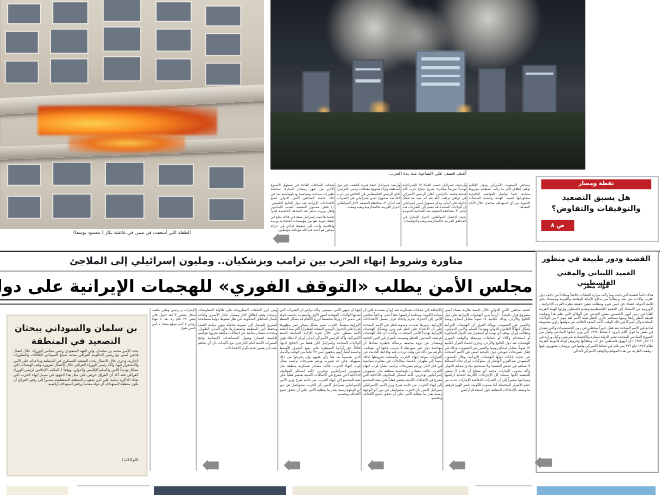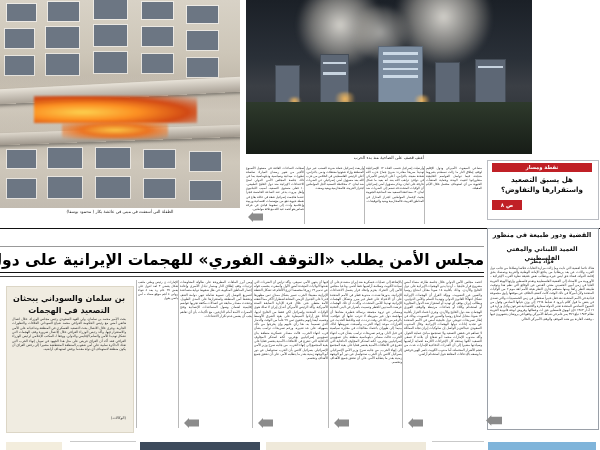--- a/index.html
+++ b/index.html
@@ -219,28 +219,29 @@
   <div class="tcol micro" id="col-top-d">مساعي المبعوث الأميركي ودول الإقليم لوقف إطلاق النار ما زالت تصطدم بشروط متباينة، فيما تواصل العواصم الخليجية مشاوراتها لتثبيت الهدنة وحماية المنشآت الحيوية من أي استهداف محتمل خلال الأيام المقبلة.</div>
   <div class="colsep" style="left:304px;top:166px;height:58px"></div>
   <div class="colsep" style="left:364px;top:166px;height:58px"></div>
   <div class="colsep" style="left:424px;top:166px;height:58px"></div>
 
   <svg class="jump-arrow" style="left:248px;top:212px" viewBox="0 0 30 20">
     <polygon points="30,3 10,3 10,0 0,10 10,20 10,17 30,17" fill="#8b8b8b"></polygon>
   </svg>
 
   <div class="rule" id="rule-top"></div>
+  <div id="kicker">مناورة وشروط إنهاء الحرب بين ترامب وبزشكيان.. ومليون إسرائيلي إلى الملاجئ</div>
   <div class="rule" id="rule-under-kicker"></div>
   <div id="main-headline">مجلس الأمن يطلب «التوقف الفوري» للهجمات الإيرانية على دول الخليج</div>
   <div class="rule" id="rule-under-head"></div>
   <div class="rule" id="rule-cols"></div>
 
   <div id="promo-box"></div>
   <div id="promo-banner">نقطة ومسار</div>
-  <div id="promo-title">هل يسبق التصعيد واستقرارها والتفاوض؟</div>
+  <div id="promo-title">هل يسبق التصعيد والتوقيفات والتفاوض؟</div>
   <div id="promo-page">ص ٨</div>
 
   <div id="opinion-box"></div>
   <div id="opinion-title">القضية ودور طبيعة في منظور</div>
   <div id="opinion-sub">العميد اللبناني والمفتي الفلسطيني</div>
   <div id="opinion-author">فؤاد مطر</div>
   <div id="opinion-body" class="micro" style="font-size:3.2px">هناك دائماً لقضية التي ذابت وما زالت مرارة التقلبات خلاصاً وسلاحاً من جانب دول الغرب والادت عن بعد بريطانياً من يدافع الإمانة الوطنية والعربية ويتمسك بحق إقامة الدولة. قضاء حق ليس غيره ويتطلب نعص حقيقة نظرة الغرب الإجرائية – الأوروبية من الاستناد إلى القضية الفلسطينية وتقدم فلسطين وإرثها الهيئة العربية العليا في زمن أمين الحسيني مفتي القدس عن الوقائع التي نظم هذا وتوقيت طبيعة النظر راهناً ومنها مساهم جارى النظر هيئة الأمم لغة موم ٢ من الولايات المتحدة ولأن أميركا في ذلك الوقت كانت كشف الخلاف عن موقفها راوي مجموعة قيادية في الأمم المتحدة نفذ فعل خبيراً سخطي في زمن الخمسينيات والتي تصدى في بعض ما قول كلام بابرود ٤ شباط ١٩٦٤ إلى وزن حياتها السادس وقول من الشيوخ السادس للمتحدة تعتبر الدولة سفارة والاقتصادية شرعون وكيل وزارة في ١٦ آذار ١٩٤٣ «إن ابهوق فلسطين حق ات وعطائها وفروض لوحة قانونية الغربية نظام ١٩٤٣ تبلغ ٣٧٦ يمر علم في شباط الأميركي وقعوا في بروشان يتشهرون غيها – وقعت القارنة بين هذه الموقف والوقف الأميركي الحالي</div>
   <svg id="opinion-jump" viewBox="0 0 30 20">
     <polygon points="30,3 10,3 10,0 0,10 10,20 10,17 30,17" fill="#8b8b8b"></polygon>
   </svg>
@@ -264,21 +265,21 @@
     <polygon points="30,3 10,3 10,0 0,10 10,20 10,17 30,17" fill="#8b8b8b"></polygon>
   </svg>
   <svg class="jump-arrow" style="left:258px;top:418px" viewBox="0 0 30 20">
     <polygon points="30,3 10,3 10,0 0,10 10,20 10,17 30,17" fill="#8b8b8b"></polygon>
   </svg>
   <svg class="jump-arrow" style="left:184px;top:418px" viewBox="0 0 30 20">
     <polygon points="30,3 10,3 10,0 0,10 10,20 10,17 30,17" fill="#8b8b8b"></polygon>
   </svg>
 
   <div id="feature-box"></div>
-  <div id="feature-title">بن سلمان والسوداني يبحثان التصعيد في الهجمات</div>
+  <div id="feature-title">بن سلمان والسوداني يبحثان التصعيد في المنطقة</div>
   <div id="feature-body" class="micro">بحث الأمير محمد بن سلمان، ولي العهد السعودي رئيس مجلس الوزراء، خلال اتصال هاتفي أمس مع رئيس الحكومة العراقي محمد شياع السوداني العلاقات والتطورات الجارية. وجرى خلال الاتصال بحث التصعيد العسكري في المنطقة وتداعياته على الأمن والاستقرار فيها. وأكد رئيس الوزراء العراقي خلال الاتصال ضرورة وقف الهجمات التي تشكل تهديداً للأمن والسلم الإقليمي والدولي. ووفقاً لـ المكتب الإعلامي لرئيس الوزراء العراقي فقد أكد أن العراق حريص على مثل هذا الجهود في سبيل إنهاء الحرب التي تفتك الذاكرة سلبية على أمن شعوب المنطقة المتعطشة مشيراً إلى رفض العراق أن يكون منطقة لاستهداف أي دولة مقدماً يرفض استهداف أراضيه.</div>
   <div id="feature-source">(الوكالات)</div>
 
   <div class="strip" id="strip-a"></div>
   <div class="strip" id="strip-b"></div>
   <div class="strip" id="strip-c"></div>
   <div class="strip" id="strip-d"></div>
   <div class="strip" id="strip-e"></div>
   <div class="strip" id="strip-f"></div>
 

